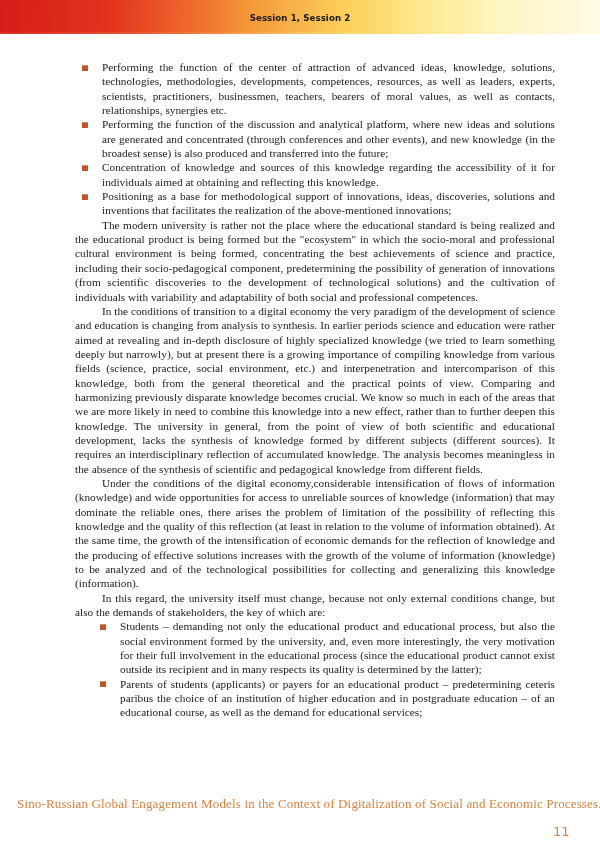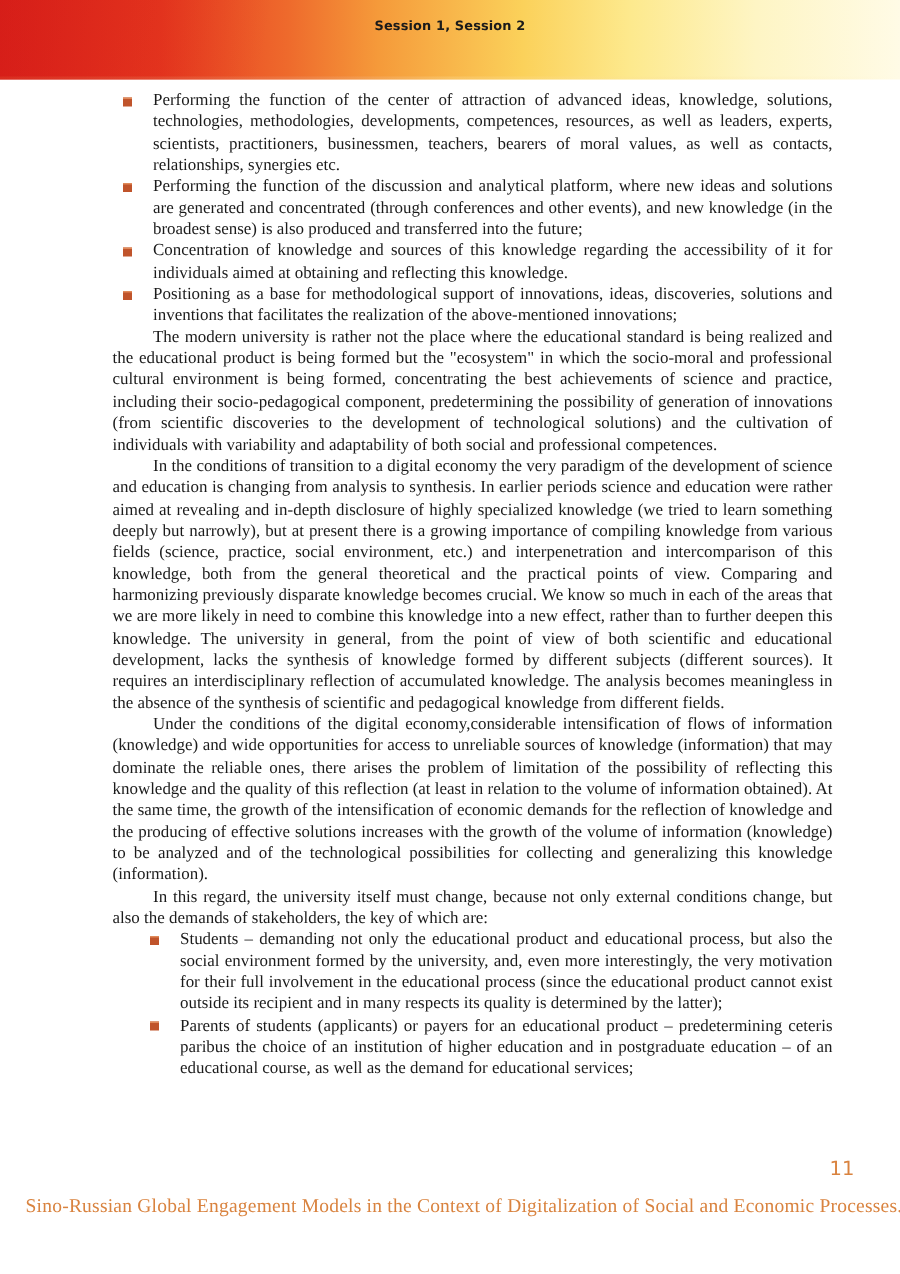--- a/index.html
+++ b/index.html
@@ -9,21 +9,21 @@
     }
     body {
       width: 600px;
       height: 849px;
       position: relative;
       overflow: hidden;
     }
     .header-band {
       position: absolute;
       left: 0; top: 0;
-      width: 600px; height: 53px;
+      width: 600px; height: 34px;
       background:
         linear-gradient(100deg, rgba(190,20,20,0.35) 0%, rgba(190,20,20,0) 30%),
         linear-gradient(90deg, #e3231b 0%, #e8381f 18%, #ee6a2c 32%, #f59a3a 42%, #fbd15a 58%, #fde98d 70%, #fef5c4 84%, #fffbe6 100%);
     }
     .header-band::after {
       content: "";
       position: absolute;
       left: 0; bottom: 0;
       width: 100%; height: 2px;
       background: linear-gradient(90deg, rgba(220,60,40,0.5), rgba(250,220,150,0.3), rgba(255,255,255,0));
@@ -87,21 +87,21 @@
       top: 796px;
       font-family: Liberation Serif, serif;
       font-size: 13px;
       color: #d9833f;
       letter-spacing: 0.15px;
       white-space: nowrap;
     }
     .page-number {
       position: absolute;
       left: 553px;
-      top: 772px;
+      top: 824px;
       font-family: "DejaVu Sans", sans-serif;
       font-size: 13px;
       color: #d9833f;
     }
   </style>
 </head>
 <body>
 
 <div class="header-band">
   <div class="header-title">Session 1, Session 2</div>

